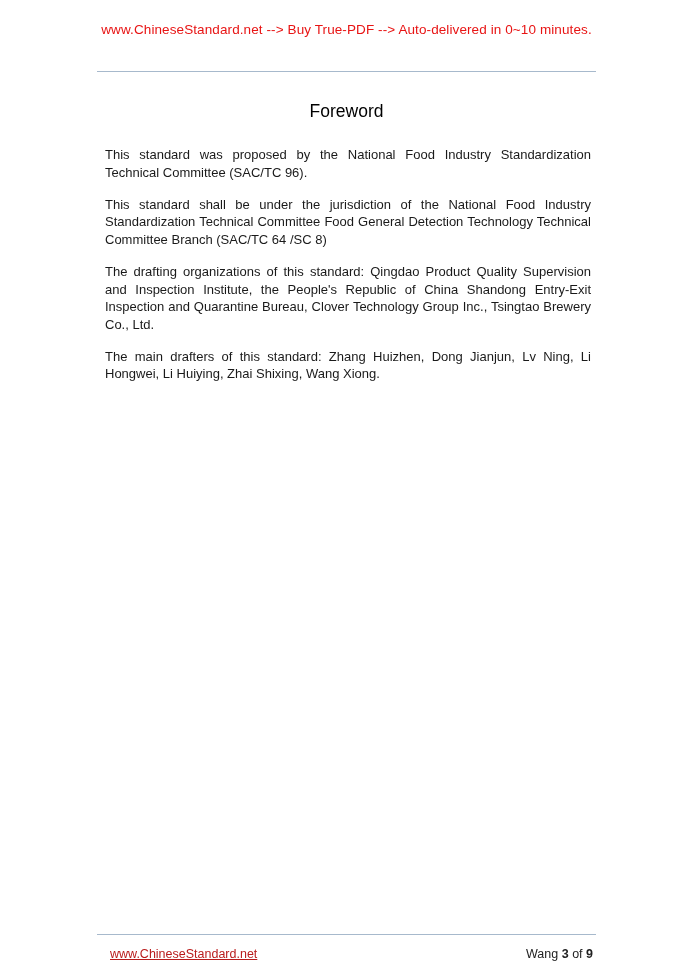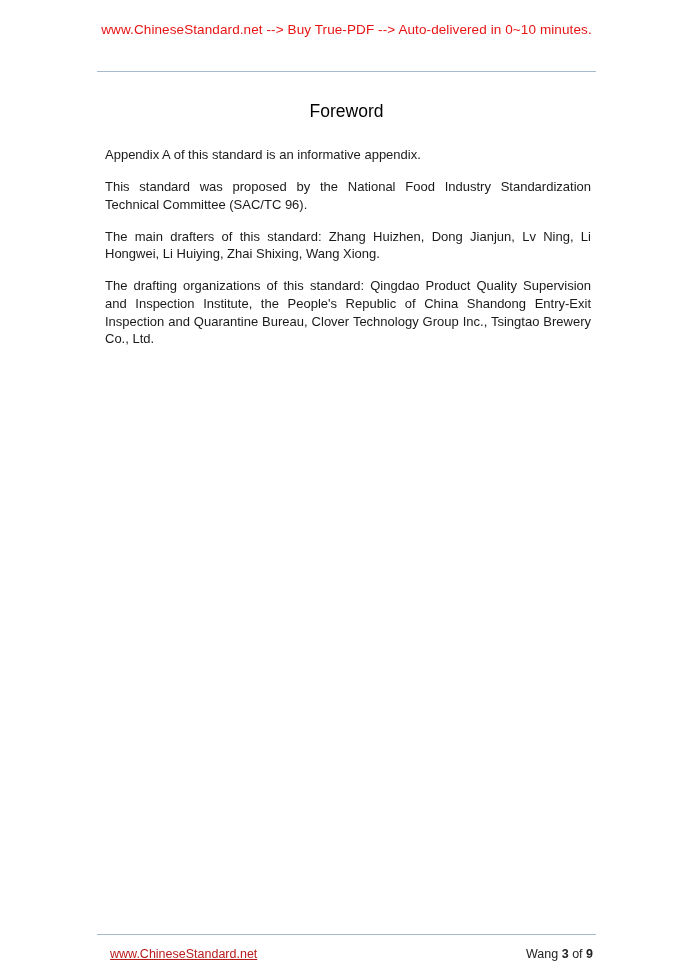--- a/index.html
+++ b/index.html
@@ -95,24 +95,24 @@
 <div class="page">
 
   <div class="promo">www.ChineseStandard.net --&gt; Buy True-PDF --&gt; Auto-delivered in 0~10 minutes.</div>
 
 
   <hr class="rule rule-top">
 
   <h1 class="doc-title">Foreword</h1>
 
   <div class="content">
-    <p>Appendix A of this standard is an informative appendix.</p>
     <p>This standard was proposed by the National Food Industry Standardization Technical Committee (SAC/TC 96).</p>
+    <p>This standard shall be under the jurisdiction of the National Food Industry Standardization Technical Committee Food General Detection Technology Technical Committee Branch (SAC/TC 64 /SC 8)</p>
+    <p>The drafting organizations of this standard: Qingdao Product Quality Supervision and Inspection Institute, the People's Republic of China Shandong Entry-Exit Inspection and Quarantine Bureau, Clover Technology Group Inc., Tsingtao Brewery Co., Ltd.</p>
     <p>The main drafters of this standard: Zhang Huizhen, Dong Jianjun, Lv Ning, Li Hongwei, Li Huiying, Zhai Shixing, Wang Xiong.</p>
-    <p>The drafting organizations of this standard: Qingdao Product Quality Supervision and Inspection Institute, the People's Republic of China Shandong Entry-Exit Inspection and Quarantine Bureau, Clover Technology Group Inc., Tsingtao Brewery Co., Ltd.</p>
   </div>
 
   <hr class="rule rule-bottom">
 
   <a class="footer-link">www.ChineseStandard.net</a>
 
   <div class="page-num">
     <span>Wang</span>
     <span class="b">3</span>
     <span>of</span>

